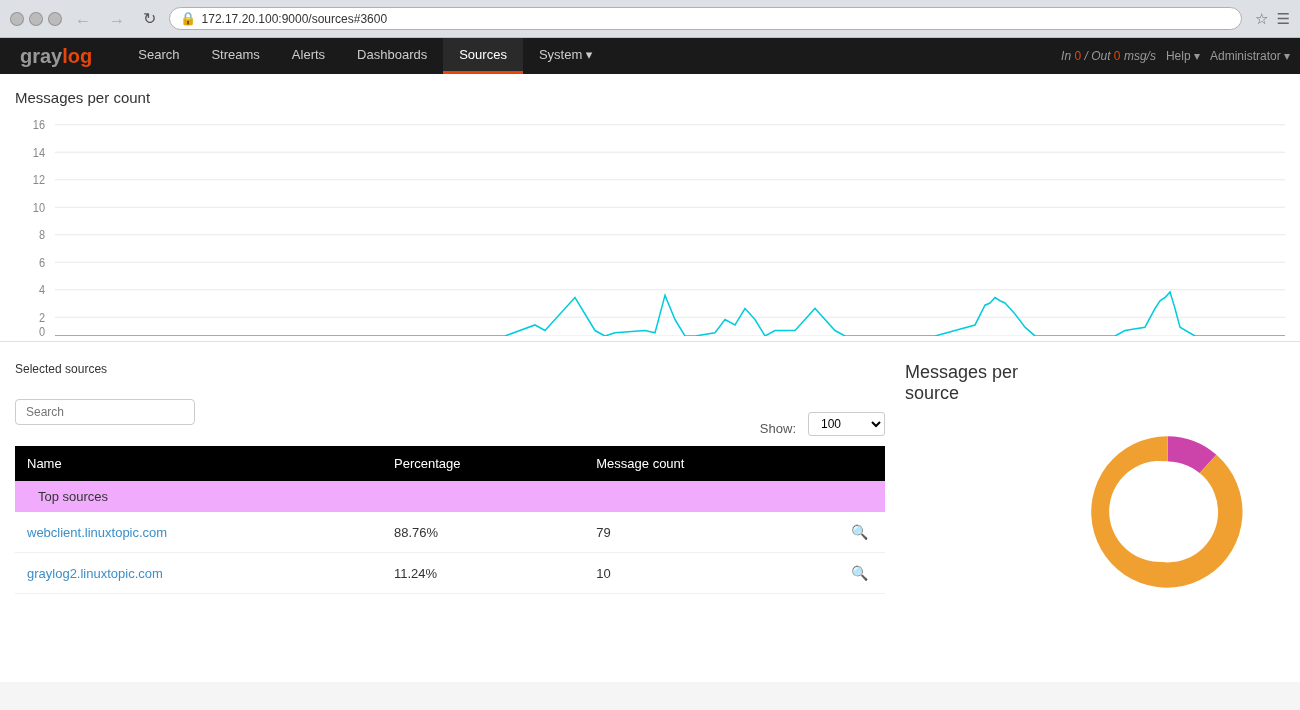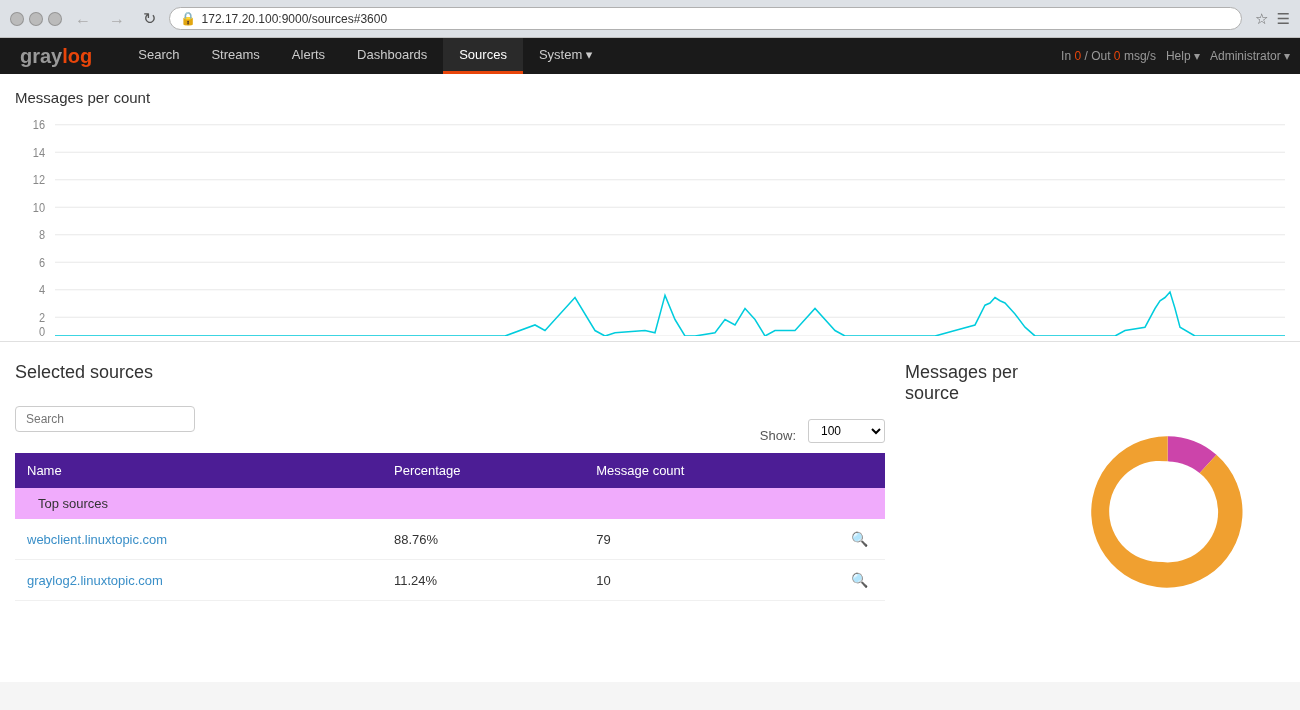--- a/index.html
+++ b/index.html
@@ -77,21 +77,21 @@
     .nav-item.active { background: #2a2a2a; color: white; border-bottom: 3px solid #e8450a; }
     .nav-right {
       margin-left: auto;
       display: flex;
       align-items: center;
       gap: 10px;
       color: #999;
       font-size: 12px;
     }
     .nav-right-item { cursor: pointer; display: flex; align-items: center; gap: 3px; }
-    .nav-right .in-out { color: #999; }
+    .nav-right .in-out { color: #999; font-style: italic; }
     .nav-right .highlight { color: #e8450a; }
 
     
     .chart-section {
       background: white;
       padding: 15px 15px 5px 15px;
       border-bottom: 1px solid #e0e0e0;
     }
     .chart-title {
       font-size: 15px;
@@ -116,21 +116,21 @@
       padding: 20px 15px;
       gap: 20px;
       min-height: 340px;
     }
 
     
     .sources-panel {
       flex: 1;
     }
     .sources-title {
-      font-size: 18px;
+      font-size: 12px;
       color: #333;
       margin-bottom: 12px;
       font-weight: normal;
     }
     .search-bar-row {
       display: flex;
       justify-content: space-between;
       align-items: center;
       margin-bottom: 10px;
     }
@@ -161,21 +161,21 @@
       cursor: pointer;
     }
 
     
     .sources-table {
       width: 100%;
       border-collapse: collapse;
       font-size: 13px;
     }
     .sources-table thead tr {
-      background: #4c1d95;
+      background: #000000;
       color: white;
     }
     .sources-table thead th {
       padding: 10px 12px;
       text-align: left;
       font-weight: normal;
       font-size: 13px;
     }
     .sources-table thead th:last-child {
       width: 50px;

